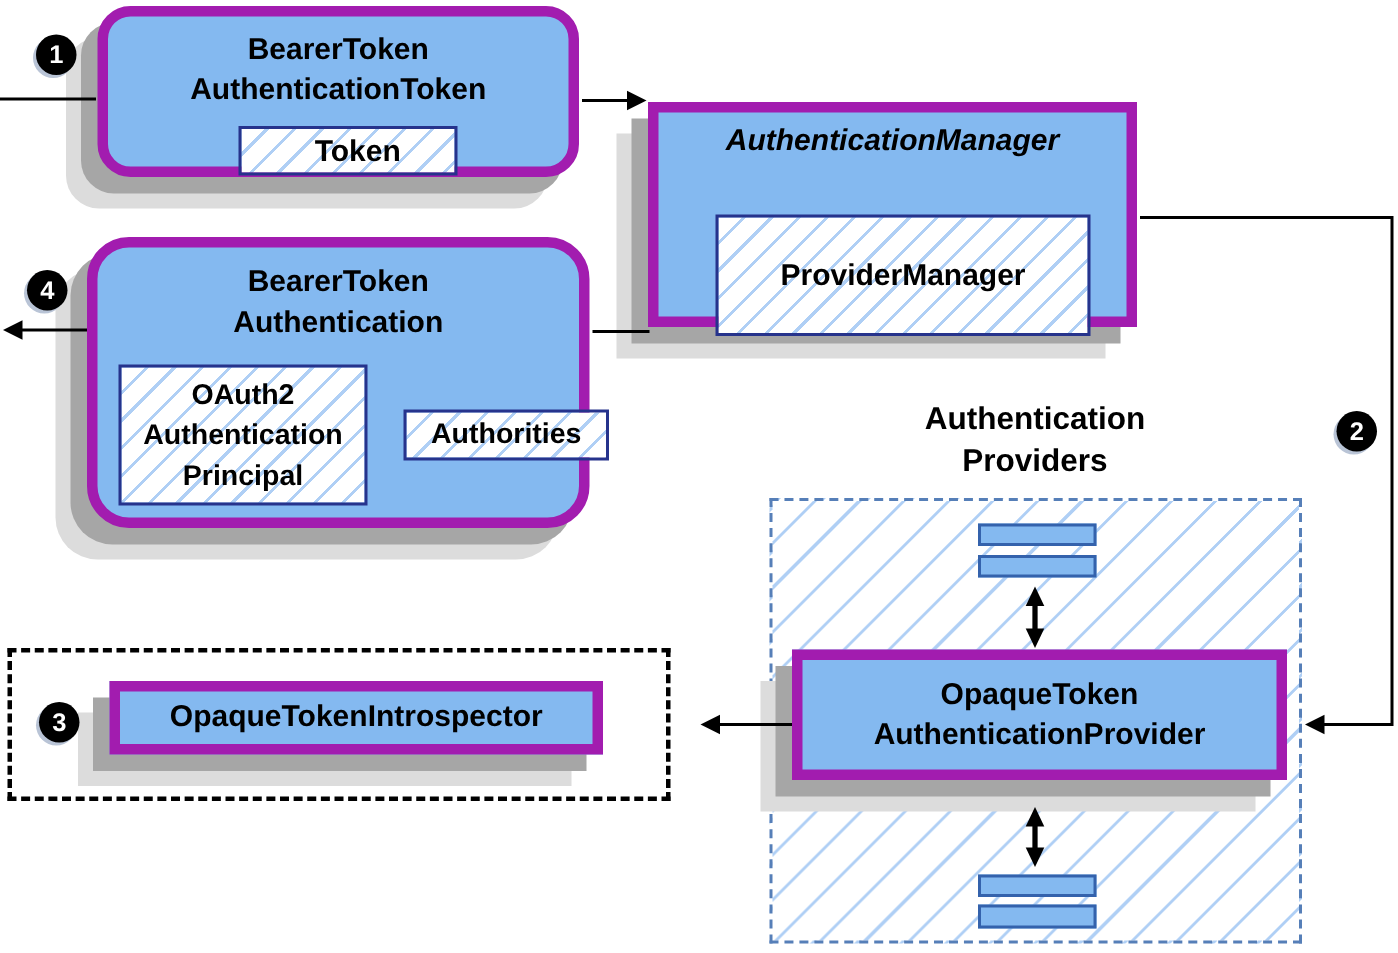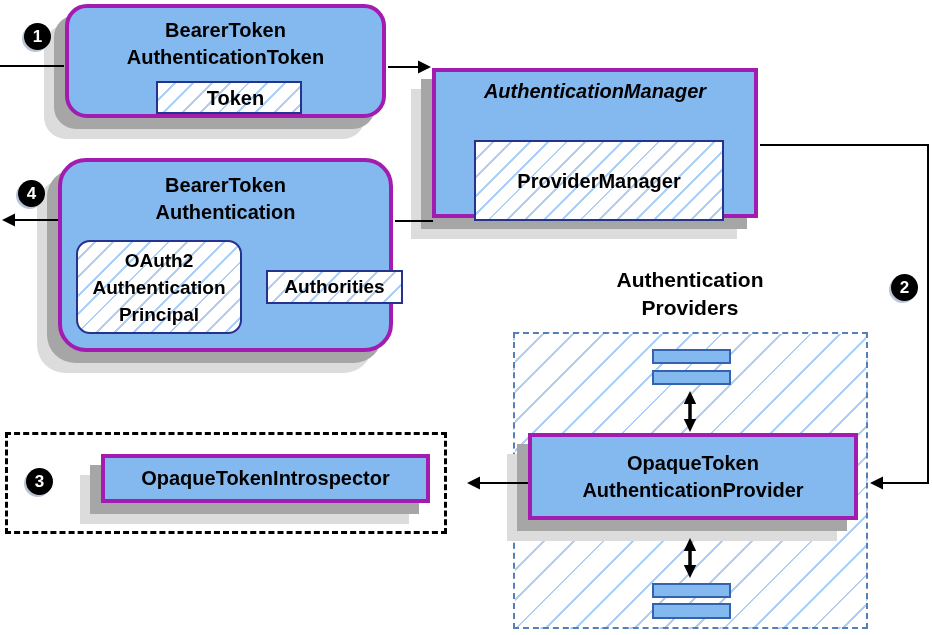--- a/index.html
+++ b/index.html
@@ -3,21 +3,21 @@
 <meta charset="utf-8">
 <style>
   html,body{margin:0;padding:0;background:#ffffff;}
   .canvas{
     position:relative;width:932px;height:635px;background:#ffffff;overflow:hidden;
     font-family:"Liberation Sans",sans-serif;font-weight:bold;color:#000;
   }
   
   .node{
     position:absolute;box-sizing:border-box;
-    background:#84B9F0;border:4px solid #a21caf;
+    background:#84B9F0;border:7px solid #a21caf;
     box-shadow:-11px 11px 0 0 #A6A6A6,-21px 21px 0 0 #DCDCDC;
     z-index:2;text-align:center;
   }
   .rounded22{border-radius:22px;}
   .rounded28{border-radius:28px;}
   .node .title{font-size:20px;line-height:27px;}
   .inner{
     position:absolute;box-sizing:border-box;background:#fff;border:2px solid #26338C;
     display:flex;align-items:center;justify-content:center;text-align:center;
     font-size:20px;line-height:26px;
@@ -111,34 +111,34 @@
     <div class="inner hatch-fine" style="left:38px;top:68px;width:250px;height:81px;">
       <span>ProviderManager</span>
     </div>
   </div>
 
   <div class="node rounded28" style="left:58px;top:158px;width:335px;height:194px;">
     <div class="title" style="margin-top:10px;">
       <div>BearerToken</div>
       <div>Authentication</div>
     </div>
-    <div class="inner hatch-fine" style="left:14px;top:78px;width:166px;height:94px;font-size:19px;line-height:27px;border-radius:14px;">
+    <div class="inner hatch-fine" style="left:14px;top:78px;width:166px;height:94px;font-size:19px;line-height:27px;">
       <div>
         <div>OAuth2</div>
         <div>Authentication</div>
         <div>Principal</div>
       </div>
     </div>
     <div class="inner hatch-fine" style="left:204px;top:108px;width:137px;height:34px;font-size:19px;">
       <span>Authorities</span>
     </div>
   </div>
 
   <div class="dashed-black" style="left:5px;top:432px;width:442px;height:102px;"></div>
-  <div class="node" style="left:73px;top:454px;width:329px;height:49px;display:flex;align-items:center;justify-content:center;margin-left:28px;">
+  <div class="node" style="left:73px;top:454px;width:329px;height:49px;display:flex;align-items:center;justify-content:center;">
     <span style="font-size:20px;">OpaqueTokenIntrospector</span>
   </div>
 
   <div class="free-label" style="left:560px;top:266px;width:260px;">
     <div>Authentication</div>
     <div>Providers</div>
   </div>
 
   <div class="dashed-blue hatch-wide" style="left:513px;top:332px;width:355px;height:297px;"></div>
 

